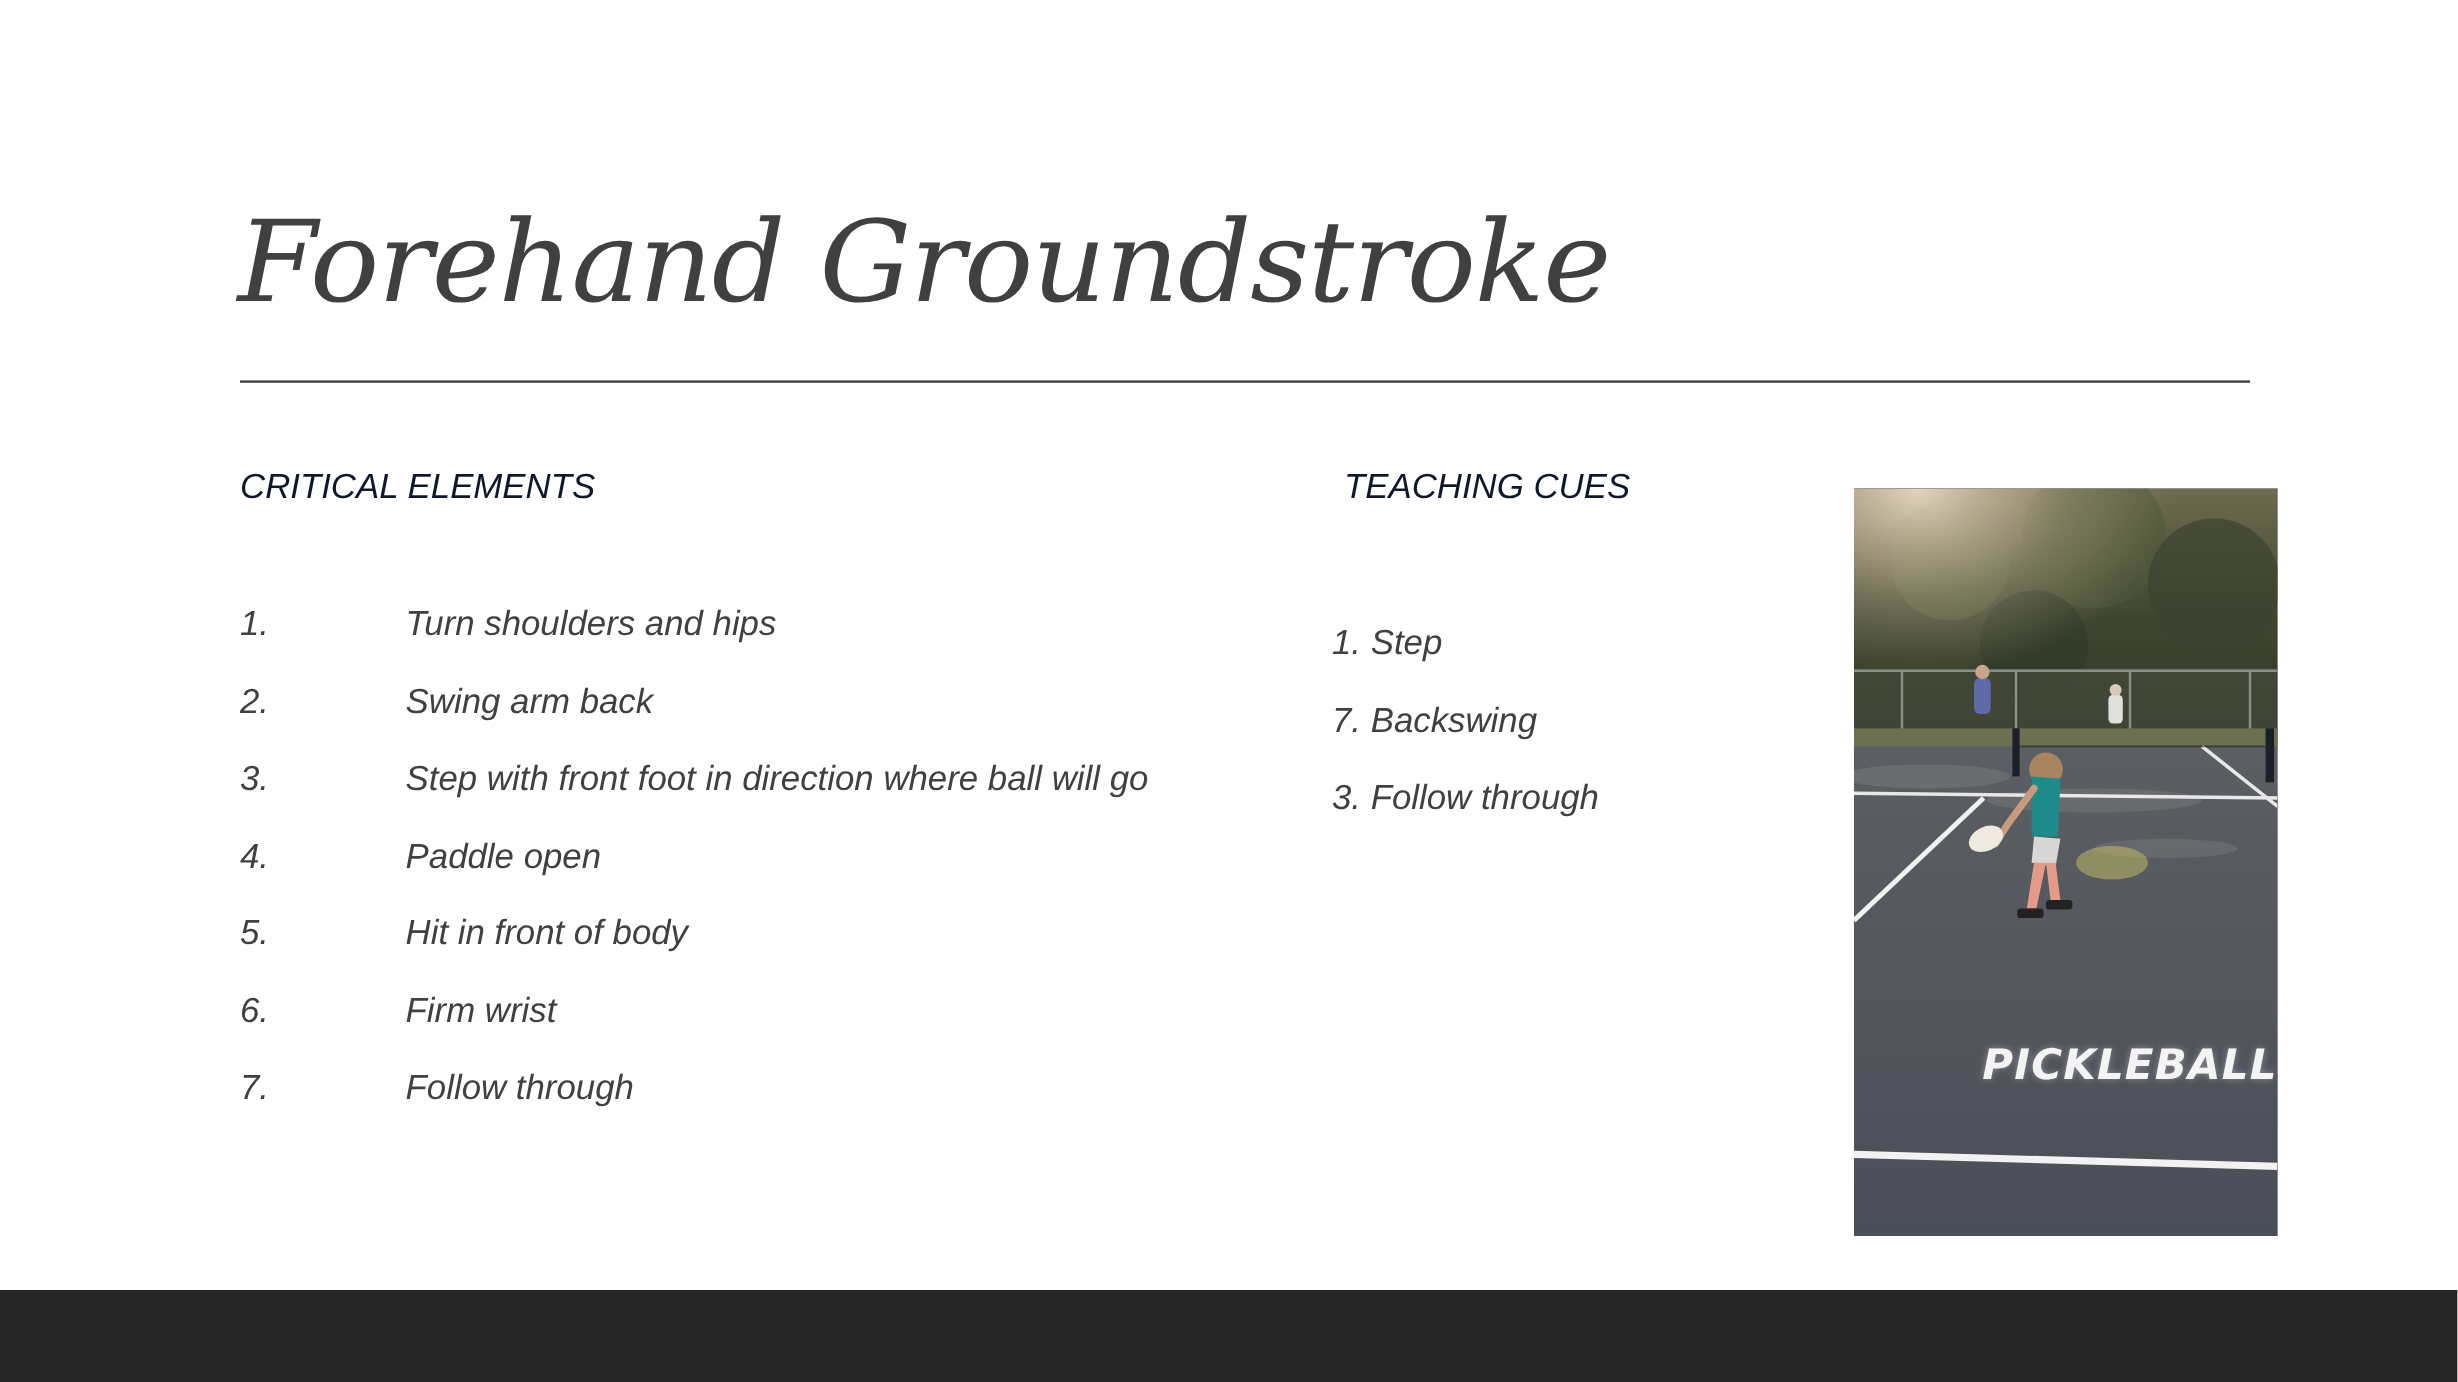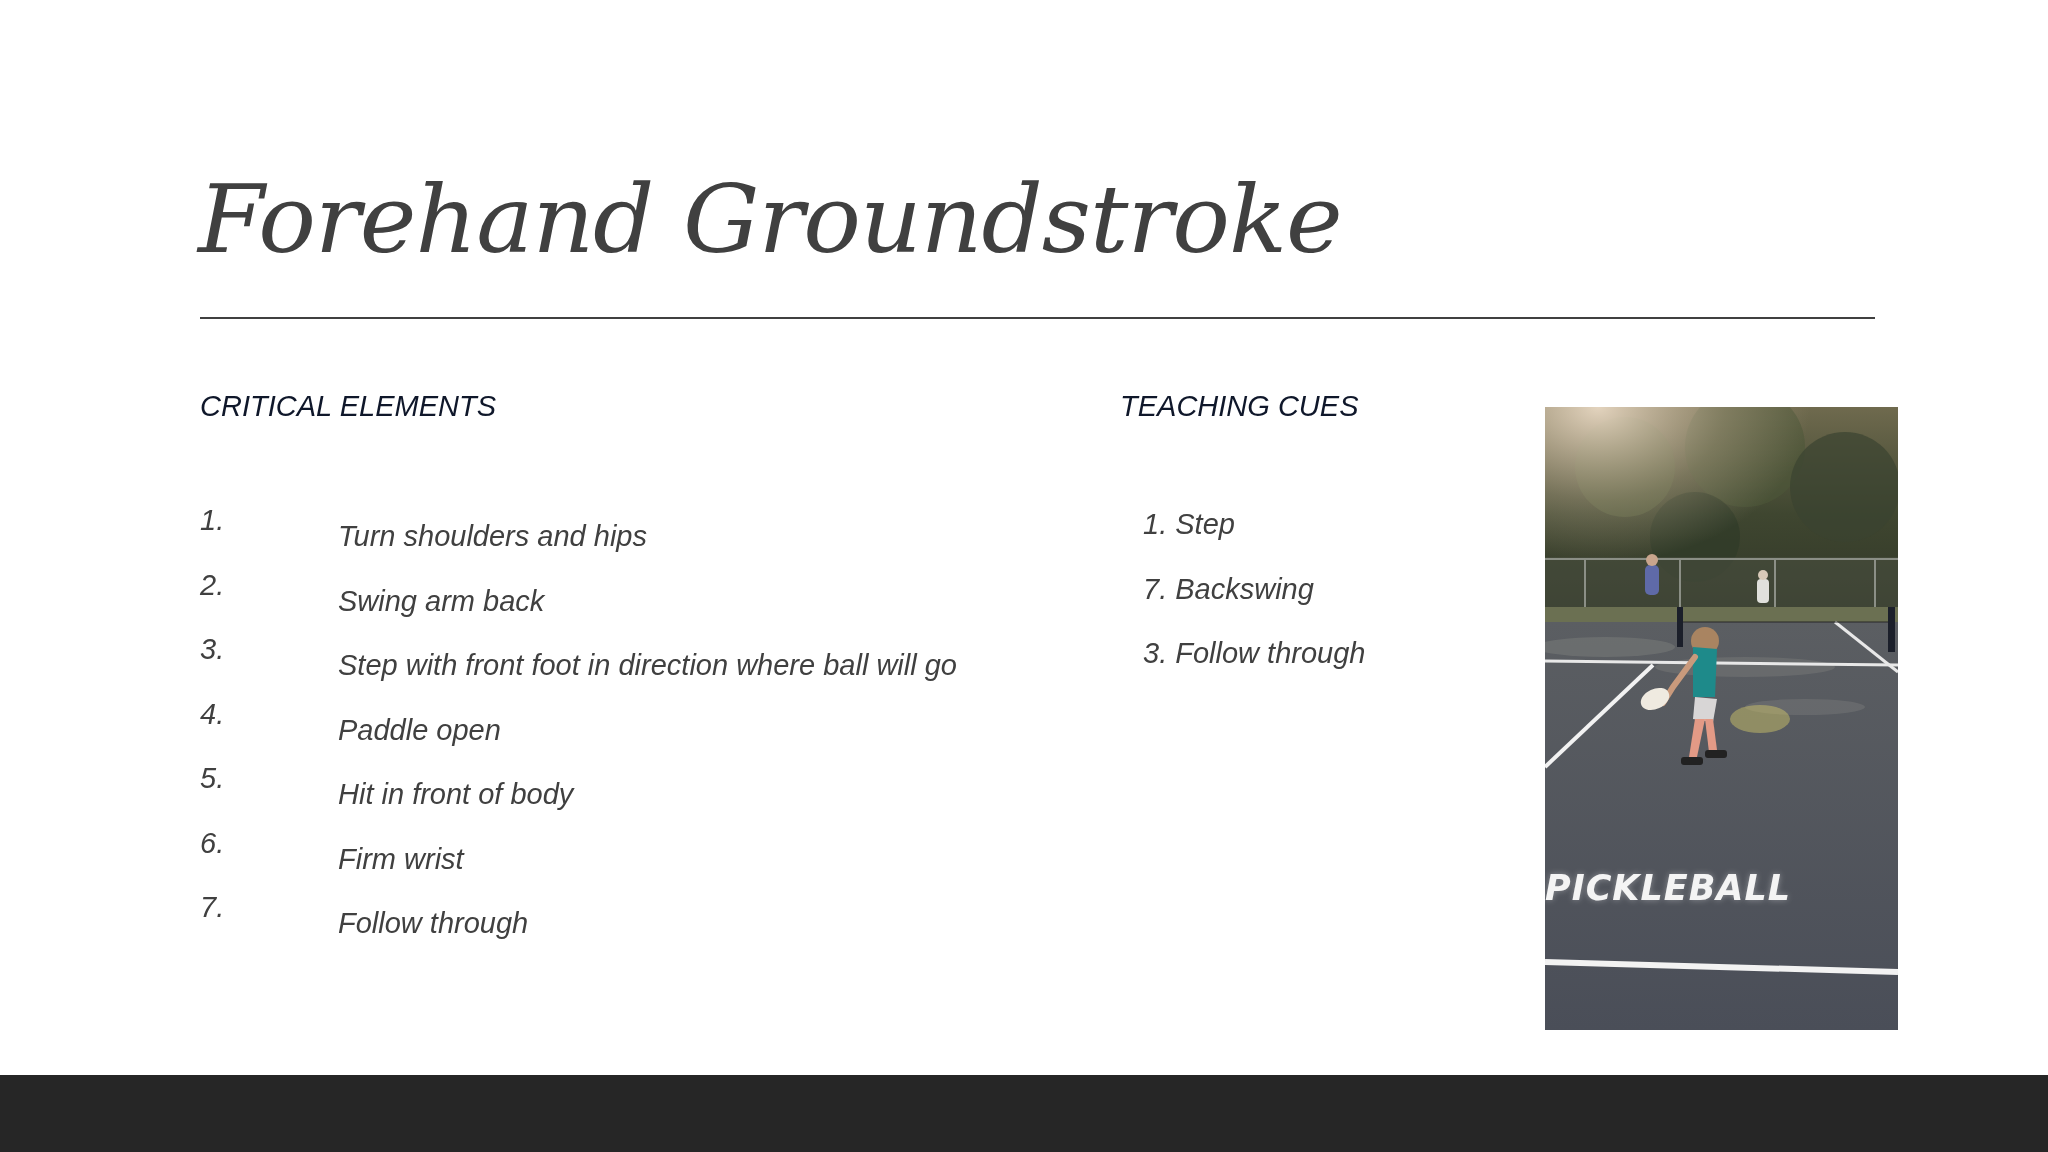--- a/index.html
+++ b/index.html
@@ -23,30 +23,30 @@
   .col-heading {
     position: absolute; top: 386px;
     font-size: 29px; line-height: 40px; color: #0f172a; white-space: nowrap;
   }
   .list { position: absolute; margin: 0; padding: 0; list-style: none; }
   .list li {
     position: absolute; left: 0; height: 40px; line-height: 40px;
     font-size: 29px; color: #404040; white-space: nowrap;
   }
   .num { position: absolute; left: 0; top: 0; }
-  .txt { position: absolute; left: 138px; top: 16px; }
-  .cue { position: absolute; left: 0; top: 4px; margin-left: 33px; }
+  .txt { position: absolute; left: 138px; top: 0; }
+  .cue { position: absolute; left: 0; top: 16px; }
   .photo {
     position: absolute; left: 1545px; top: 407px; width: 353px; height: 623px;
     overflow: hidden; background: #555a62;
   }
   .photo svg { display: block; }
   .photo-caption {
     position: absolute; left: 0; width: 353px; top: 868px; top: 461px;
-    text-align: left; font-family: "DejaVu Sans", sans-serif; font-weight: bold;
+    text-align: right; font-family: "DejaVu Sans", sans-serif; font-weight: bold;
     font-size: 35px; letter-spacing: 1px; color: #f4f4f4;
     text-shadow: 0 0 6px rgba(255,255,255,0.35);
   }
   .footer-bar {
     position: absolute; left: 0; top: 1075px; width: 2048px; height: 77px;
     background: #262626;
   }
 </style>
 </head>
 <body>

